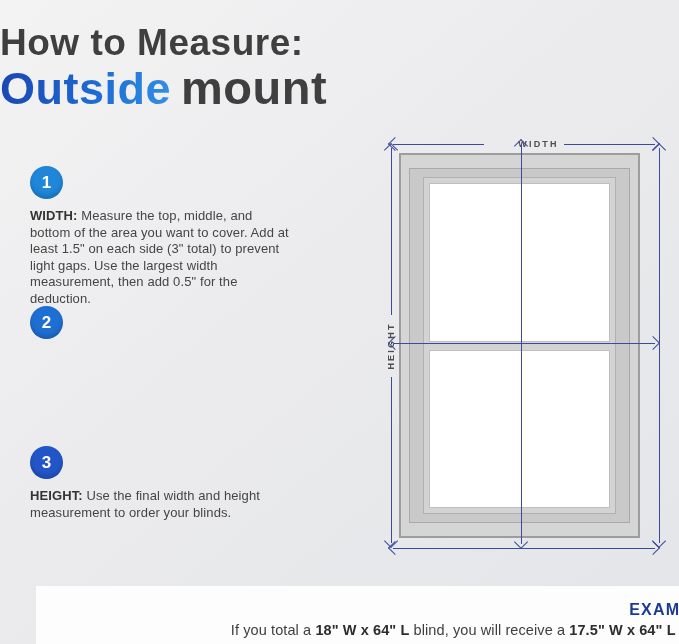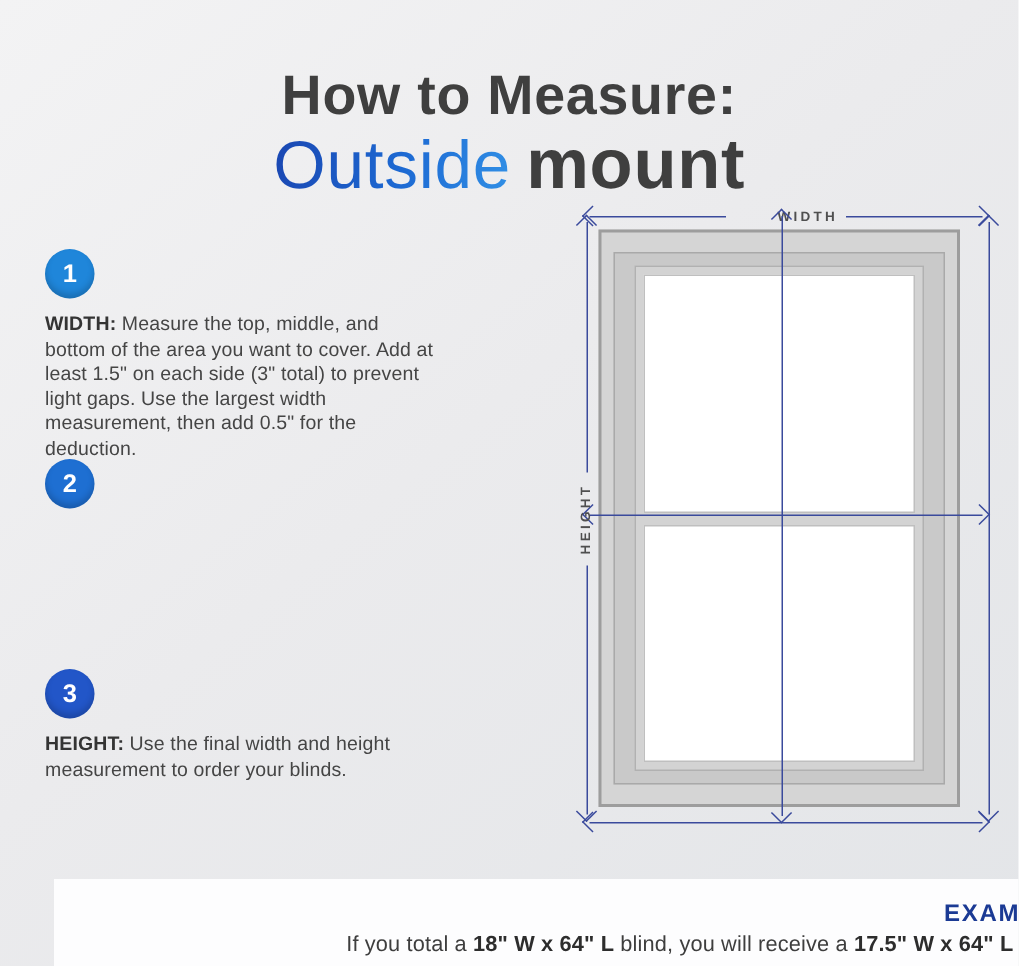--- a/index.html
+++ b/index.html
@@ -4,25 +4,25 @@
 <style>
   :root { --navy:#3a4a9c; }
   html,body { margin:0; padding:0; }
   .page {
     position:relative; width:679px; height:644px; overflow:hidden;
     background:linear-gradient(140deg,#f3f3f4 0%,#ebebed 45%,#e3e5e8 100%);
     font-family:"Liberation Sans", sans-serif;
   }
 
   
-  .title-wrap { position:absolute; top:24px; left:0; right:0; text-align:center;margin-top:21px; }
+  .title-wrap { position:absolute; top:24px; left:0; right:0; text-align:left; }
   .title-line1 { font-size:37px; font-weight:700; color:#3f3f3f; letter-spacing:.5px; line-height:1.05; }
   .title-line2 { margin-top:1px; line-height:1.0; }
   .title-highlight {
-    font-size:45px; font-weight:400; letter-spacing:.5px;
+    font-size:45px; font-weight:700; letter-spacing:.5px;
     background:linear-gradient(100deg,#1a49b4 5%,#1d6ad3 55%,#3190e6 100%);
     -webkit-background-clip:text; background-clip:text; color:transparent;
   }
   .title-rest { font-size:47px; font-weight:700; color:#3f3f3f; margin-left:10px; letter-spacing:.5px; }
 
   
   .step { position:absolute; left:30px; width:358px; }
   .step-1 { top:166px; } .step-2 { top:306px; } .step-3 { top:446px; }
   .step-circle {
     width:33px; height:33px; border-radius:50%; color:#fff;

